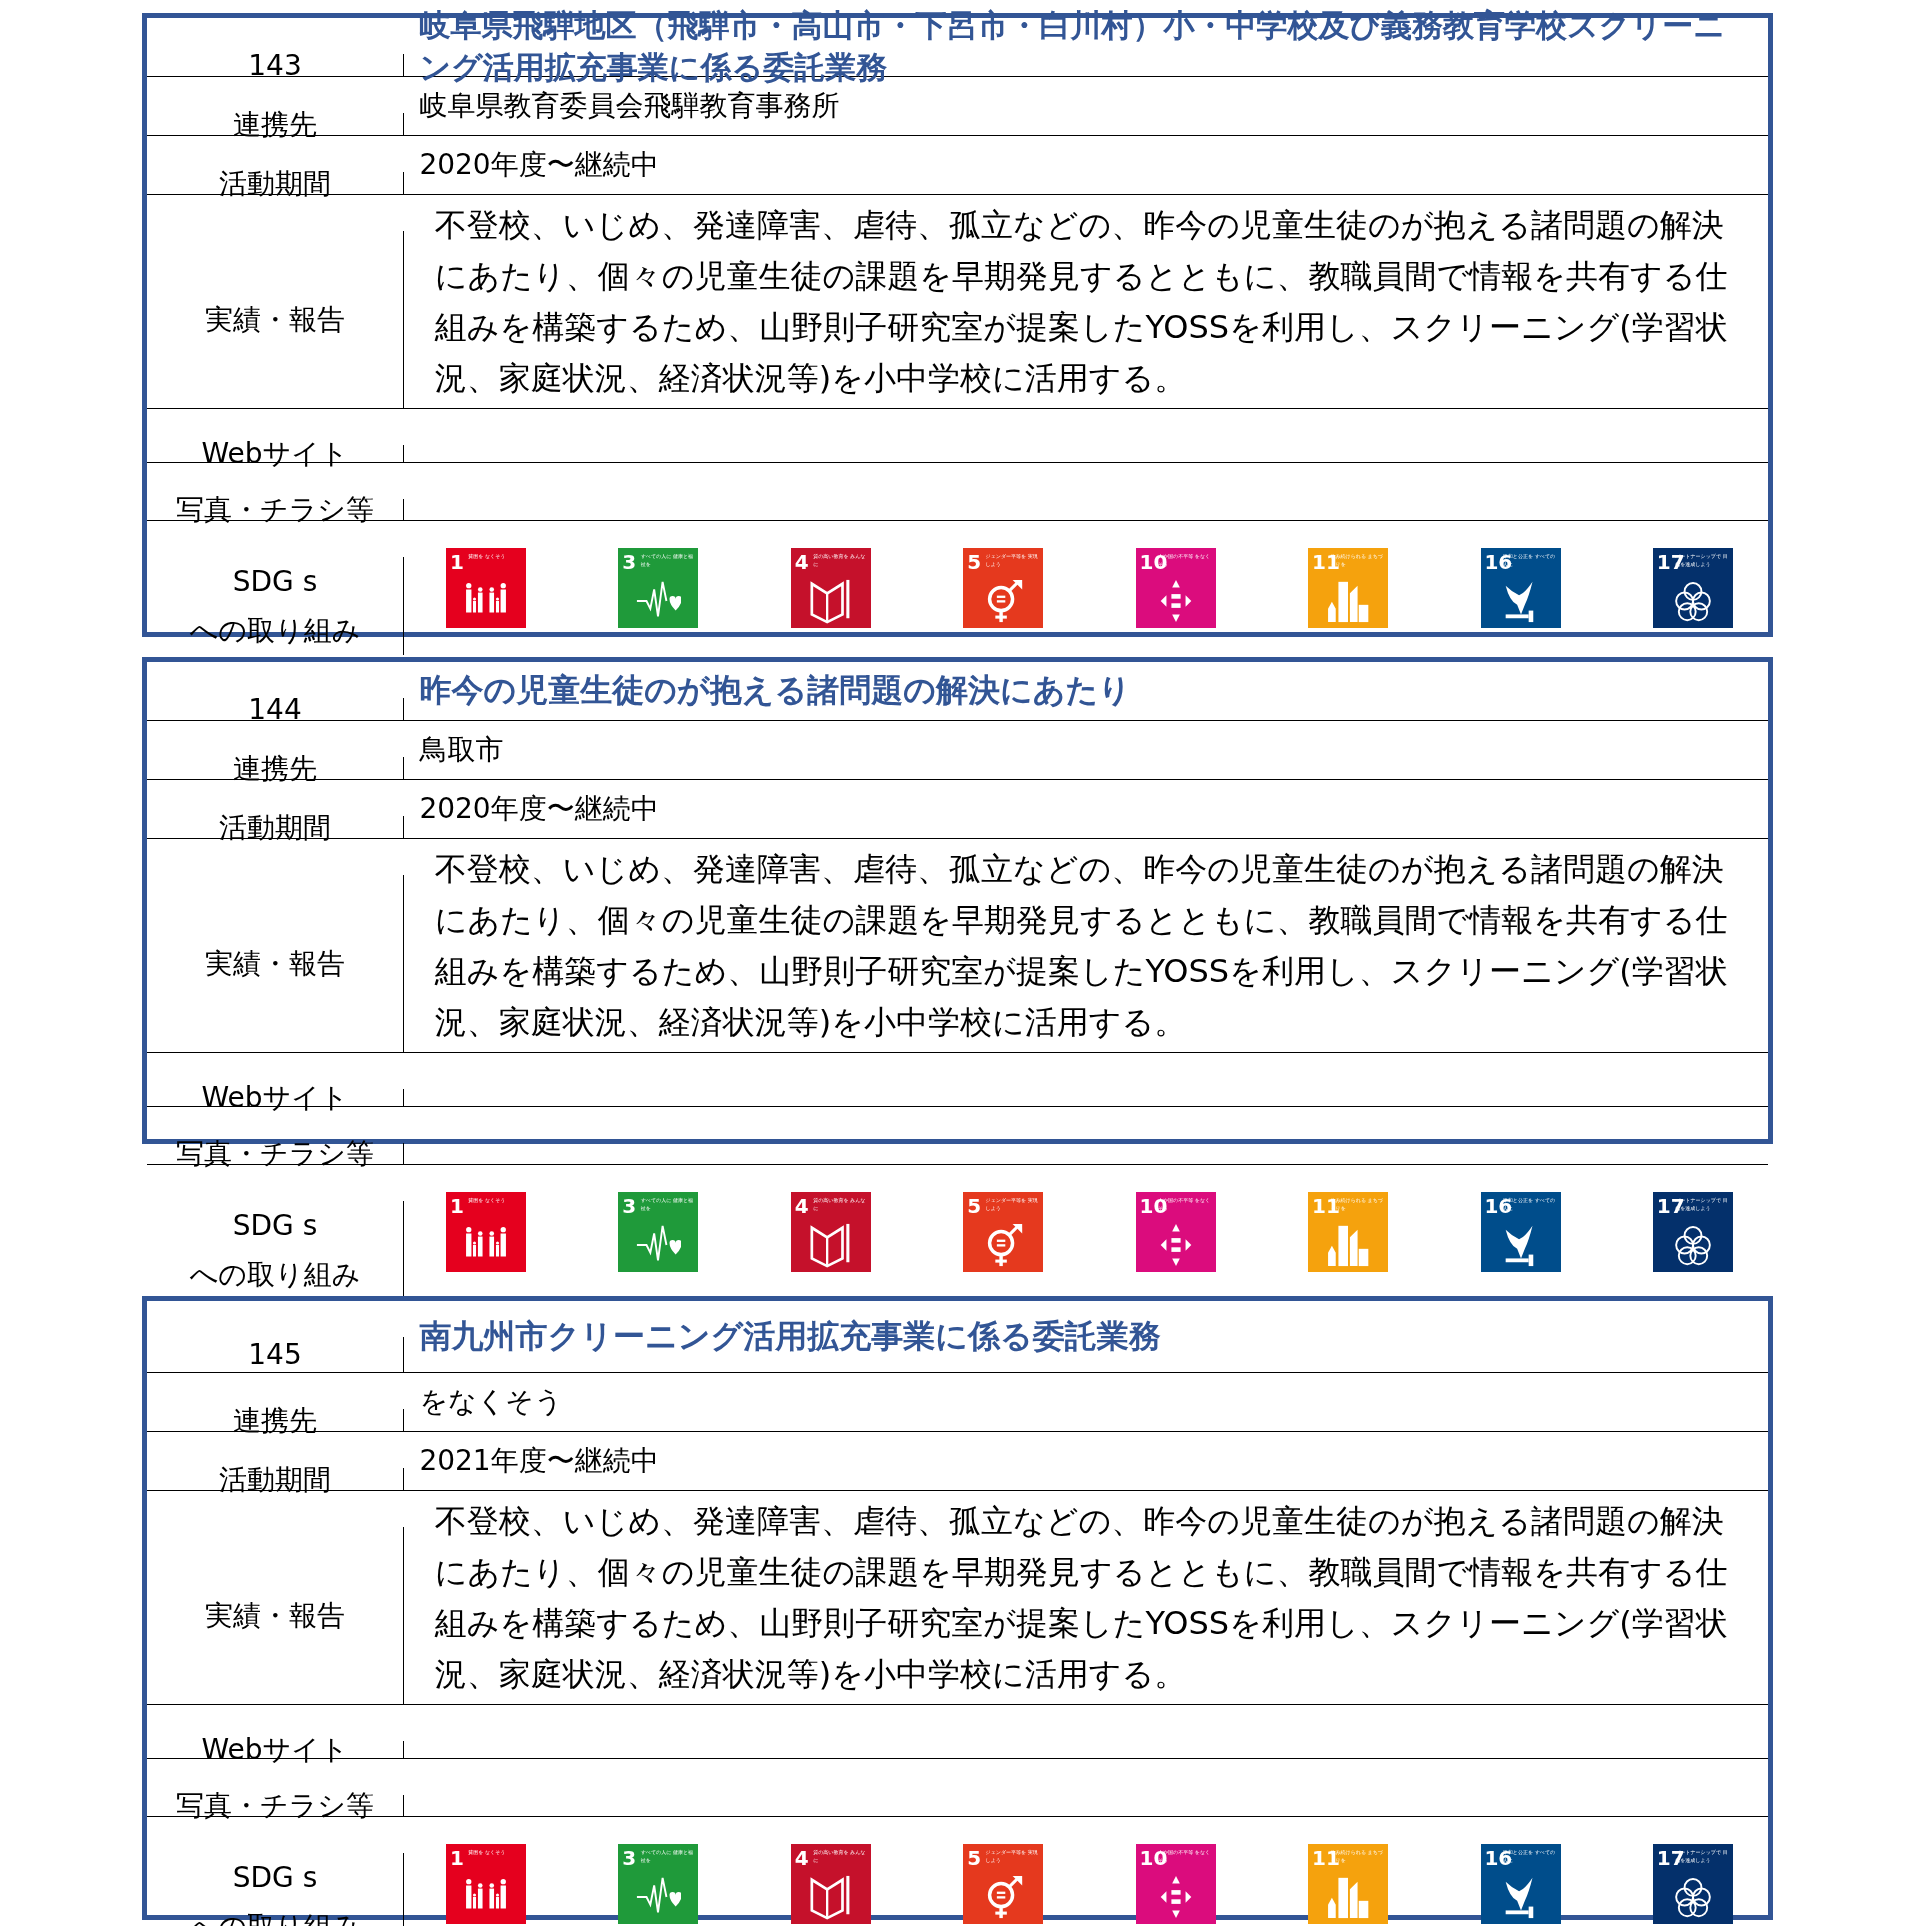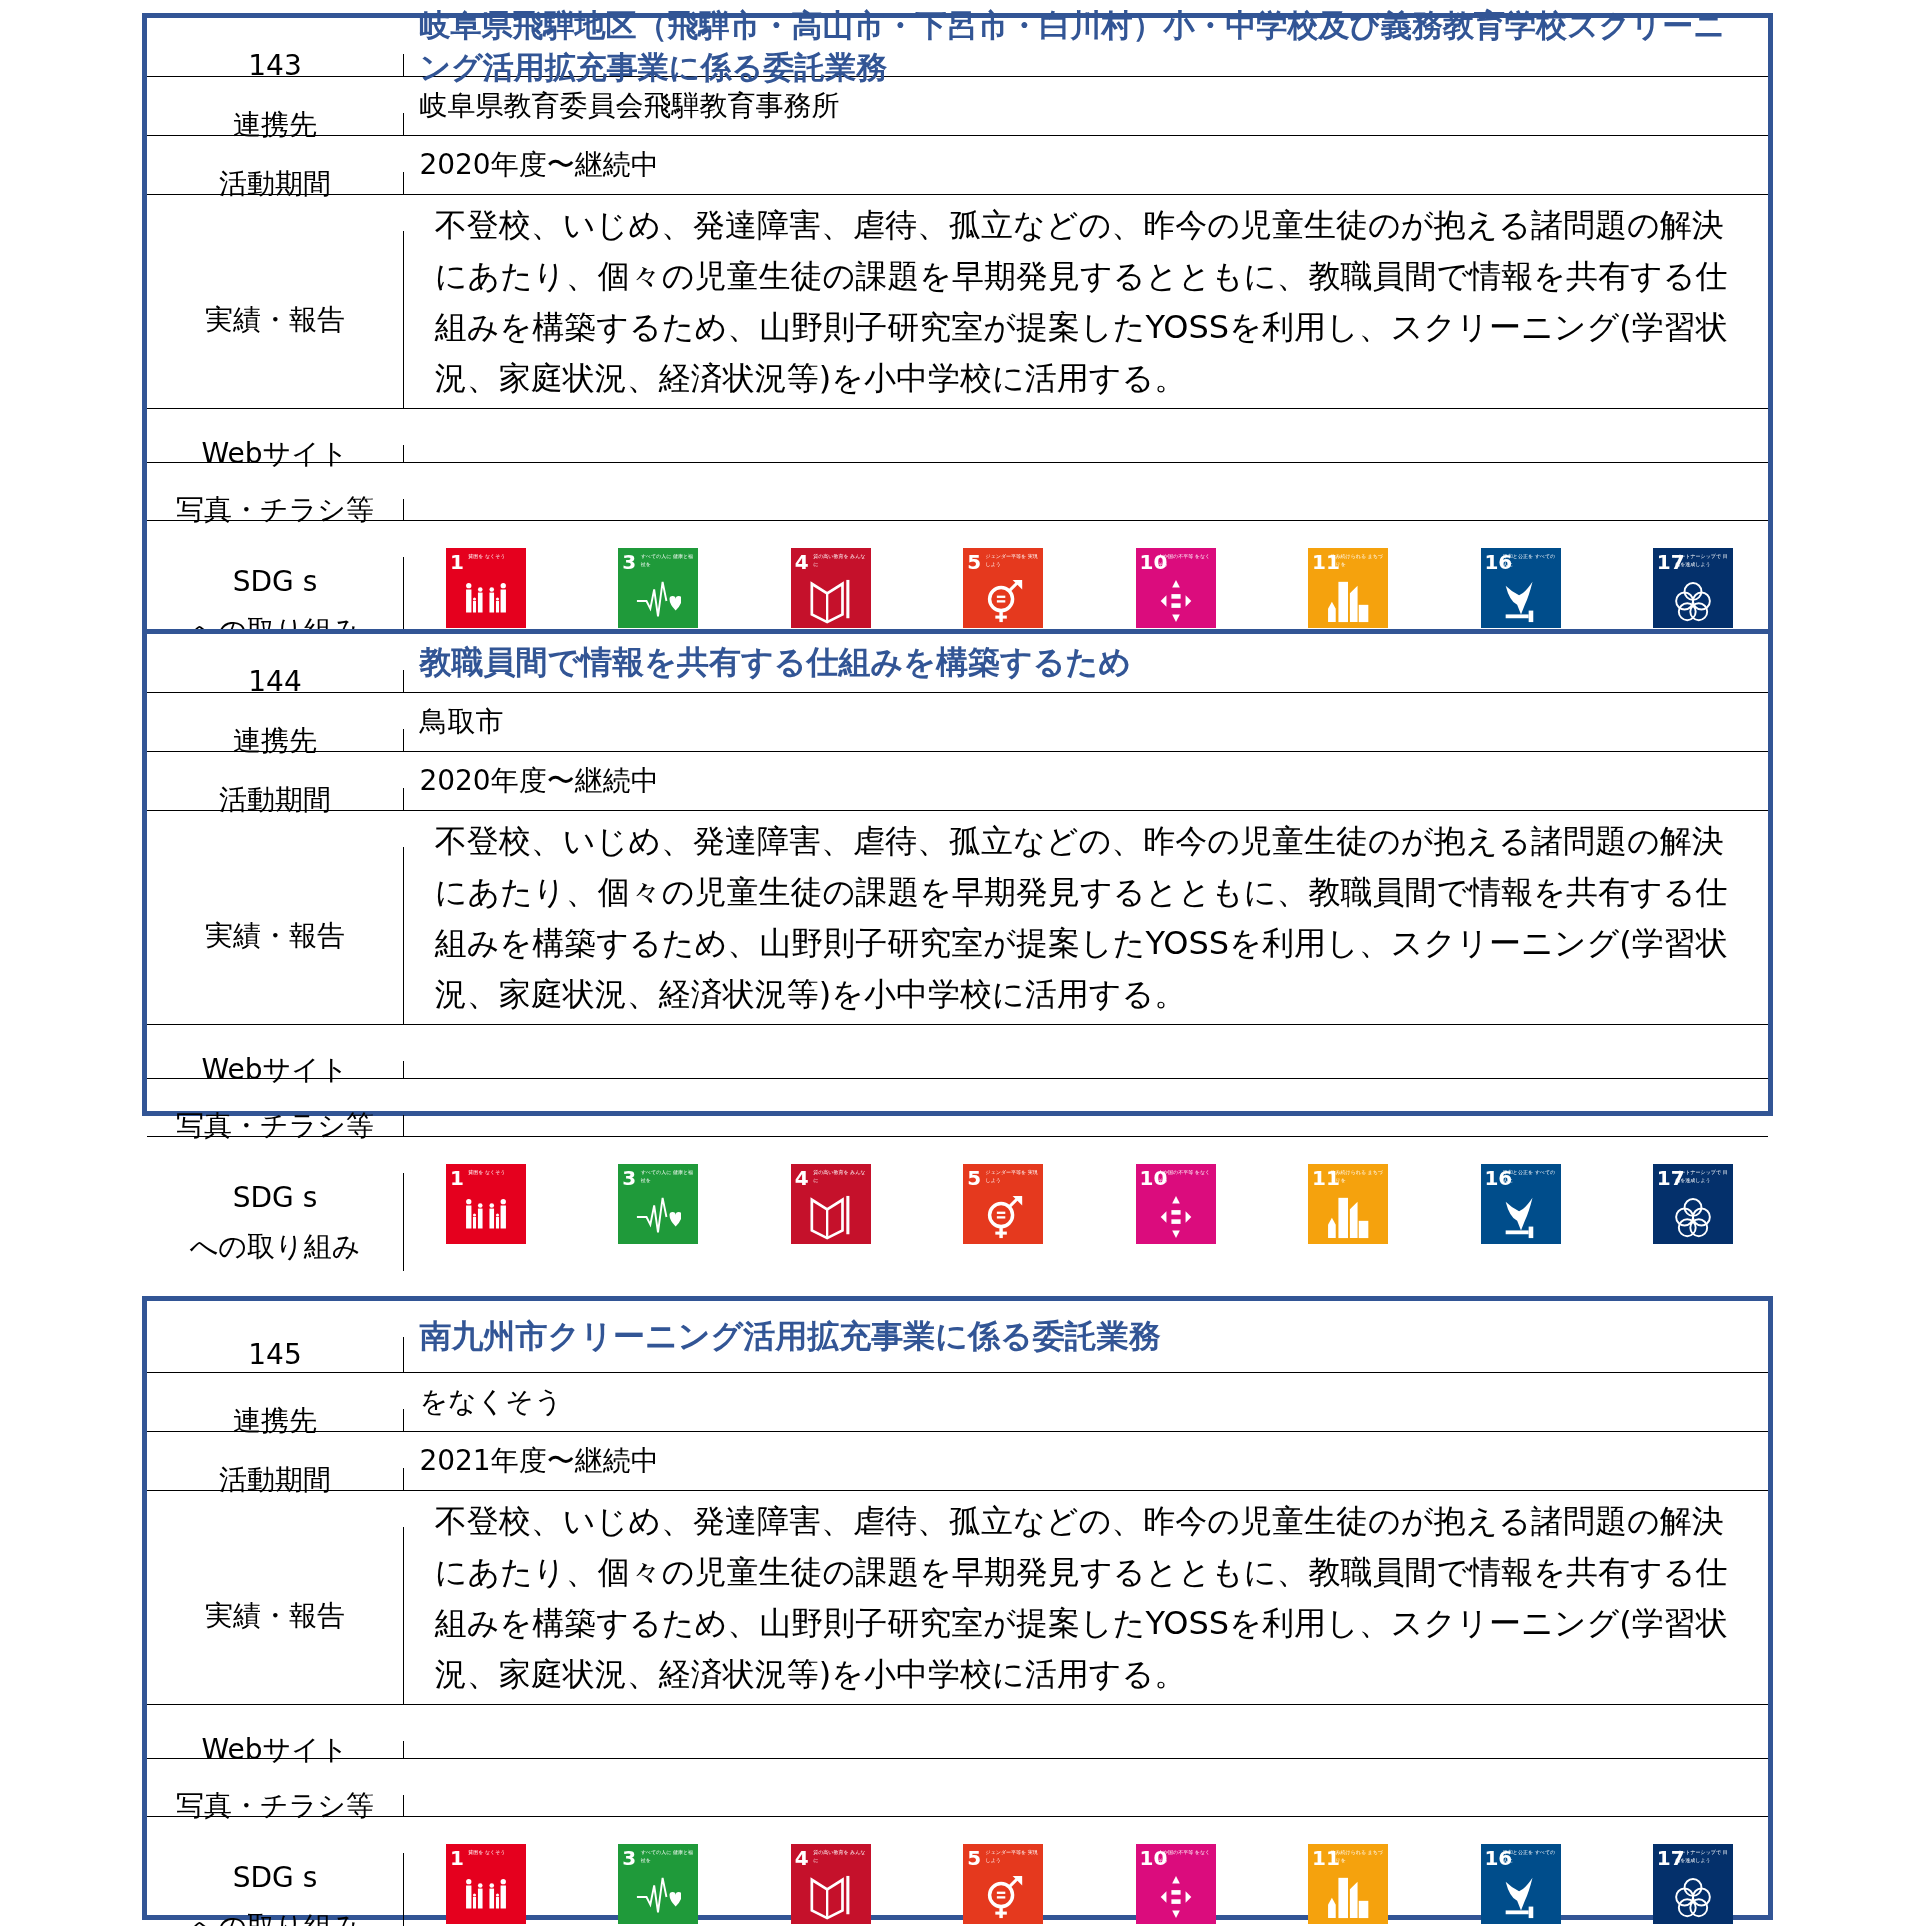--- a/index.html
+++ b/index.html
@@ -156,24 +156,24 @@
                 <circle cx="38" cy="60" r="22"></circle>
                 <circle cx="82" cy="60" r="22"></circle>
                 <circle cx="45" cy="88" r="22"></circle>
                 <circle cx="75" cy="88" r="22"></circle>
               </g>
             </svg>
           </div>
         </div>
     </div>
   </div>
-    <div class="block" style="top: 629px; height: 487px; display: flex; flex-direction: column;">
+    <div class="block" style="top: 657px; height: 487px; display: flex; flex-direction: column;">
     <div class="row" style="height:59px">
       <div class="lbl">144</div>
-      <div class="val title-val">教職員間で情報を共有する仕組みを構築するため</div>
+      <div class="val title-val">昨今の児童生徒のが抱える諸問題の解決にあたり</div>
     </div>
     <div class="row" style="height:59px">
       <div class="lbl">連携先</div>
       <div class="val">鳥取市</div>
     </div>
     <div class="row" style="height:59px">
       <div class="lbl">活動期間</div>
       <div class="val">2020年度〜継続中</div>
     </div>
     <div class="row" style="height:214px">

